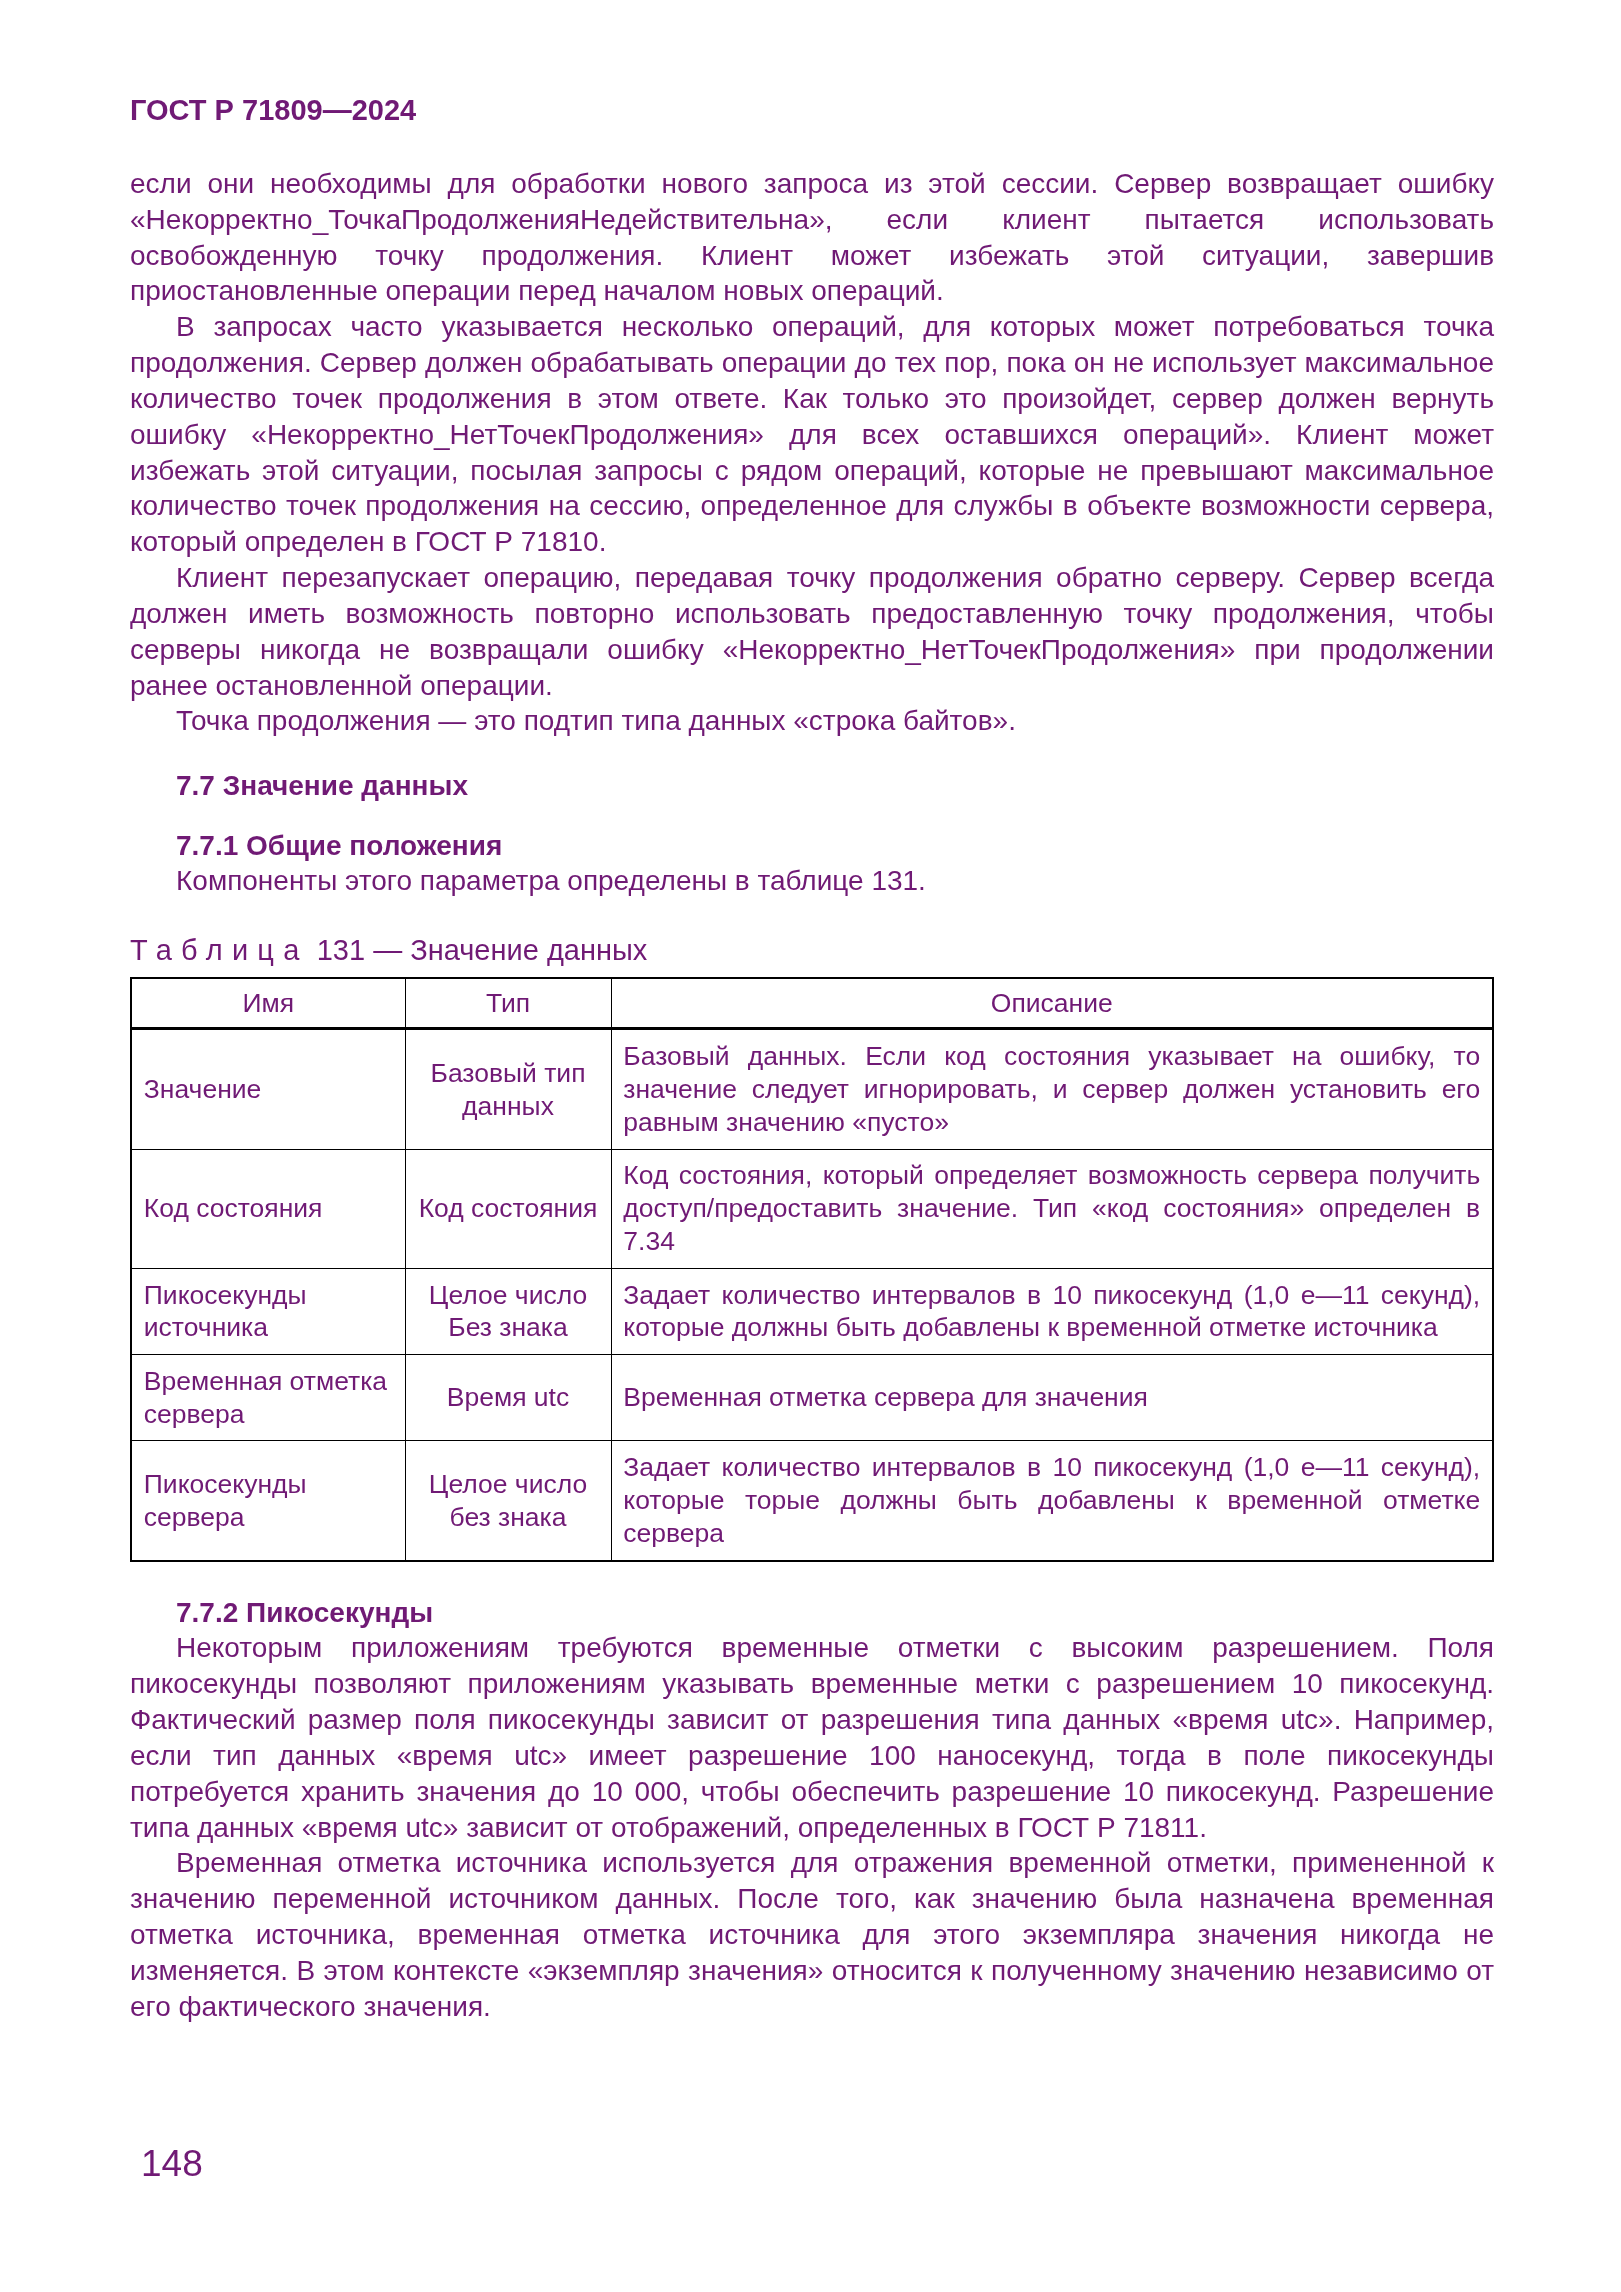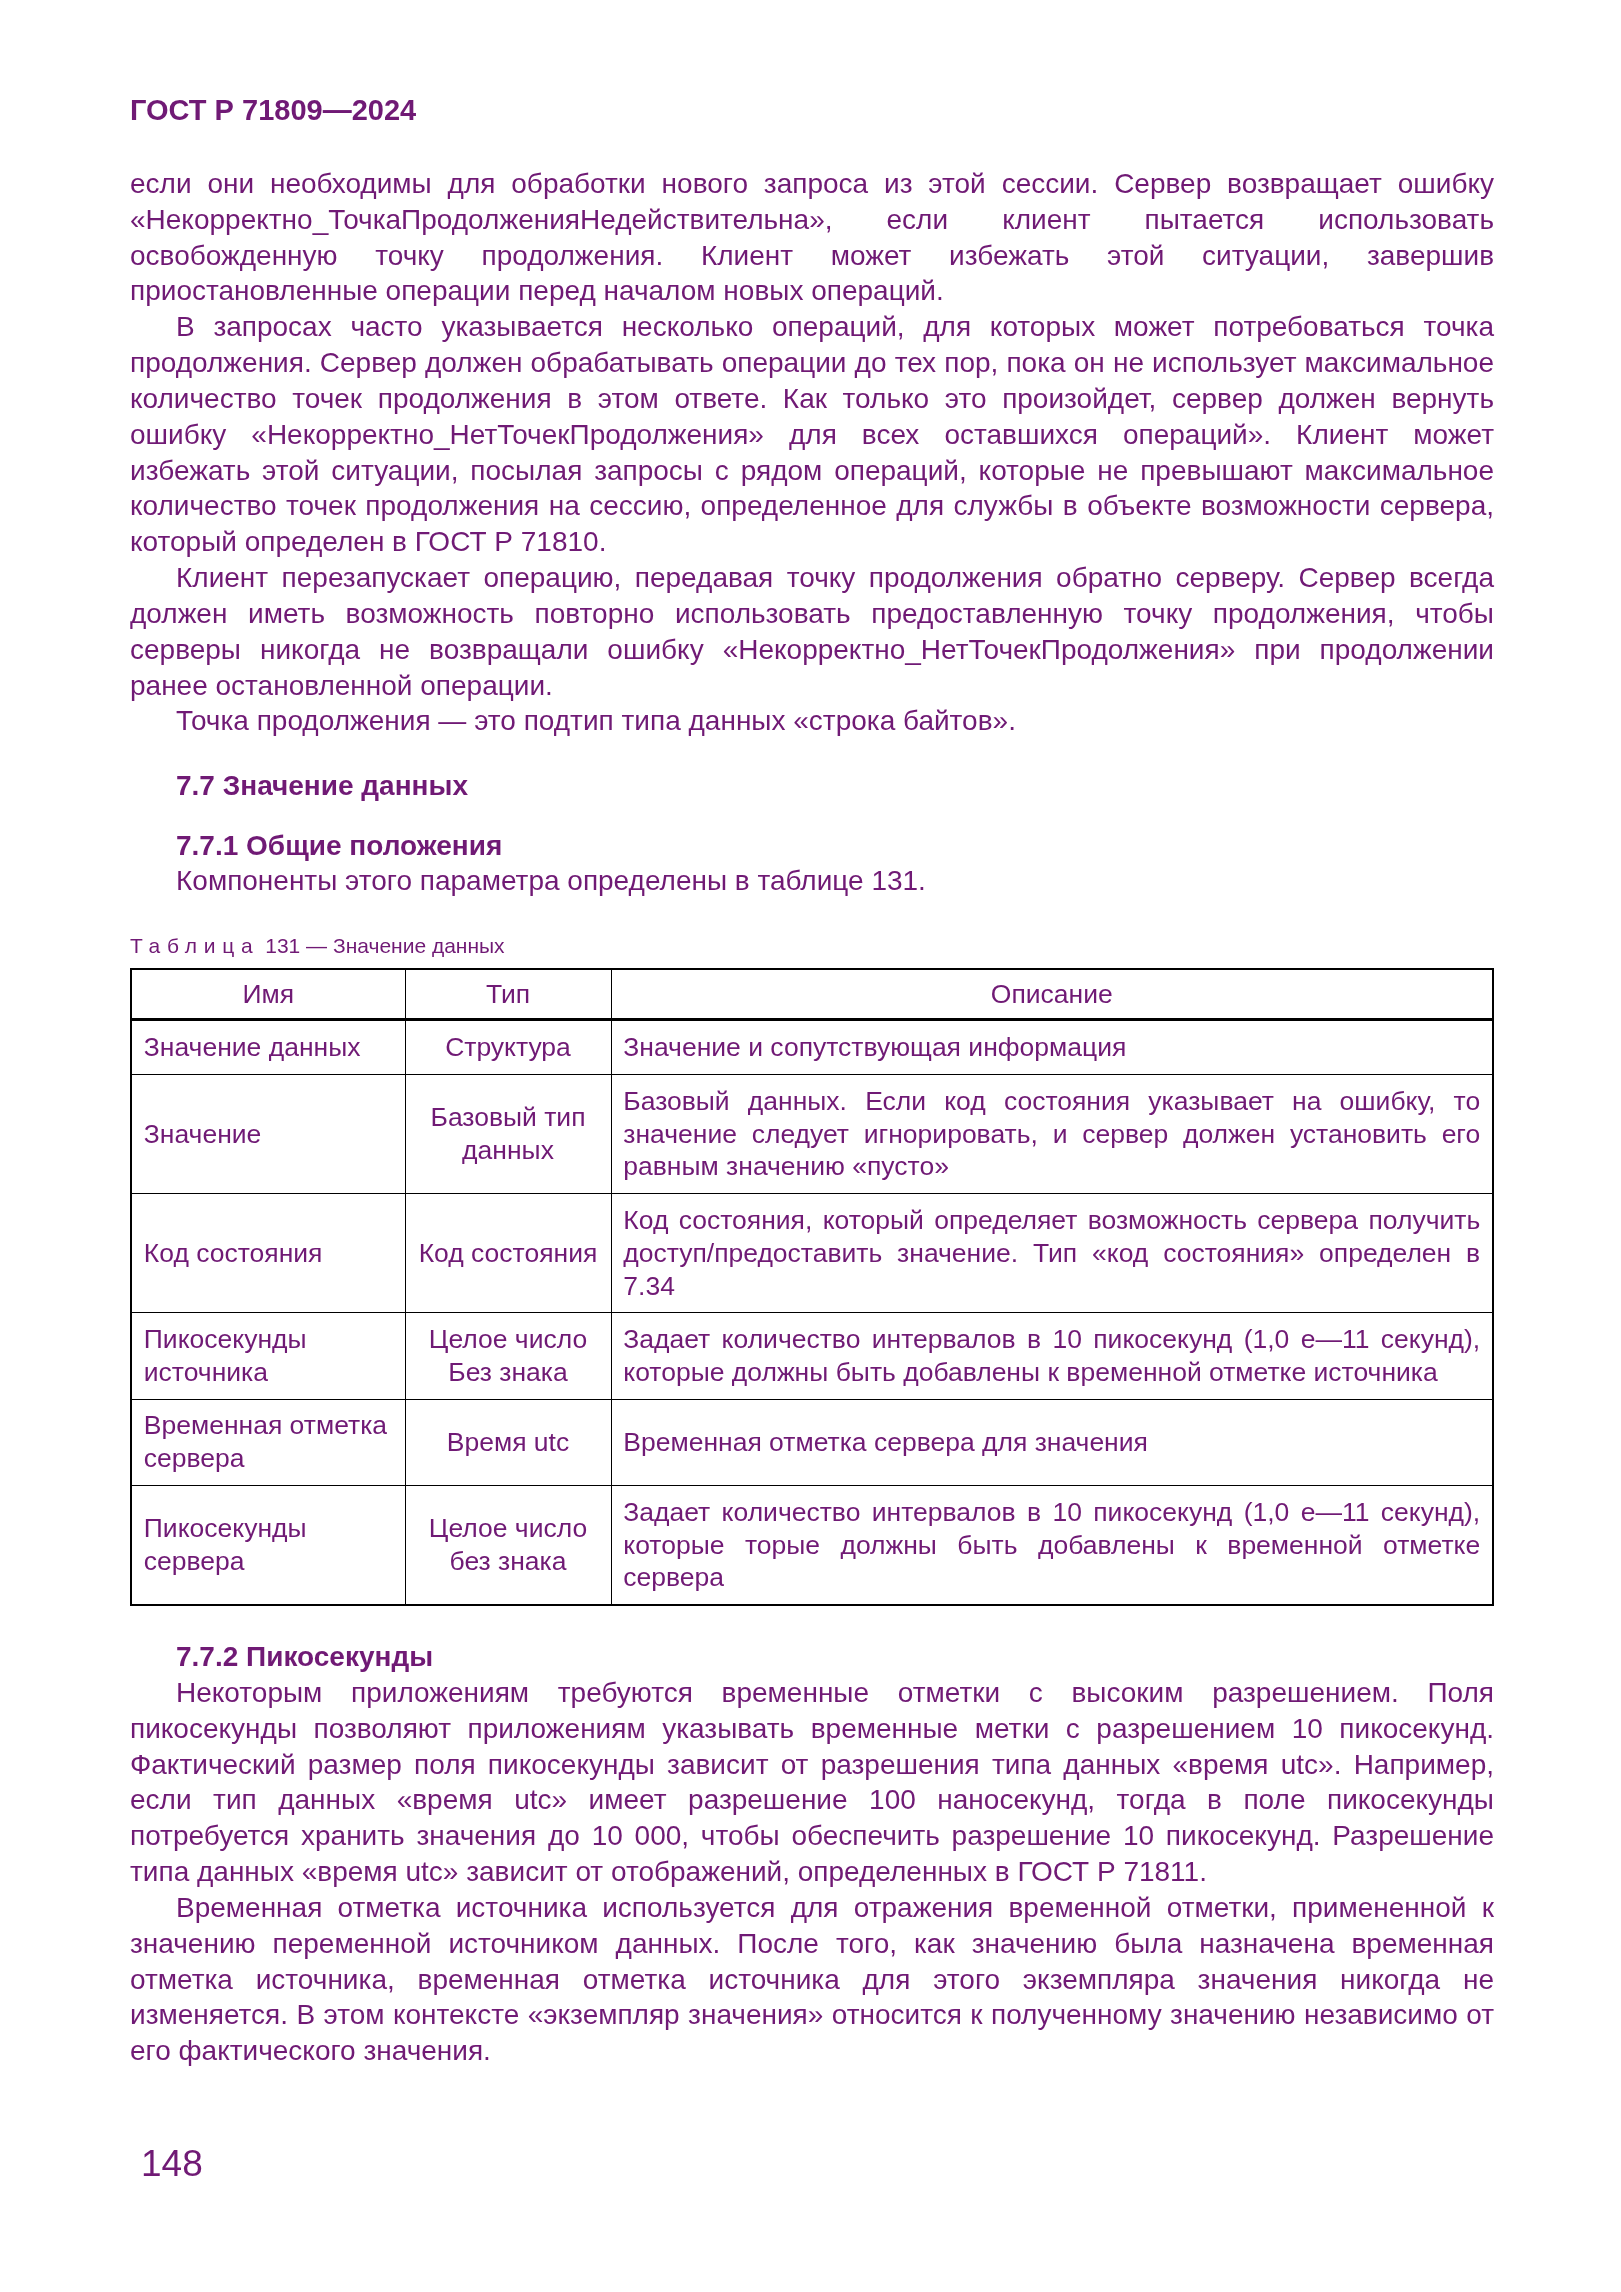--- a/index.html
+++ b/index.html
@@ -36,21 +36,21 @@
   .h {
     font-size: 28px;
     font-weight: bold;
     margin: 0 0 0 46px;
     line-height: 1.28;
   }
   .h.sp-top { margin-top: 29px; }
   .h.sp-top-sm { margin-top: 23.5px; }
   .h.sp-top-lg { margin-top: 33px; }
   .tbl-caption {
-    font-size: 21px;
+    font-size: 29px;
     margin: 35px 0 9.8px 0;
   }
   .tbl-caption .spaced { letter-spacing: 0.32em; }
   table.gost {
     width: 100%;
     border-collapse: collapse;
     border: 2.5px solid #000;
     font-size: 26.5px;
     line-height: 1.24;
     table-layout: fixed;
@@ -110,25 +110,20 @@
       </colgroup>
       <thead>
         <tr>
           <th>Имя</th>
           <th>Тип</th>
           <th>Описание</th>
         </tr>
       </thead>
       <tbody>
         <tr>
-          <td class="cell-name">Значение данных</td>
-          <td class="cell-type">Структура</td>
-          <td class="cell-desc">Значение и сопутствующая информация</td>
-        </tr>
-        <tr>
           <td class="cell-name">Значение</td>
           <td class="cell-type">Базовый тип данных</td>
           <td class="cell-desc">Базовый данных. Если код состояния указывает на ошибку, то значение следует игнорировать, и сервер должен установить его равным значению «пусто»</td>
         </tr>
         <tr>
           <td class="cell-name">Код состояния</td>
           <td class="cell-type">Код состояния</td>
           <td class="cell-desc">Код состояния, который определяет возможность сервера получить доступ/предоставить значение. Тип «код состояния» определен в 7.34</td>
         </tr>
         <tr>

